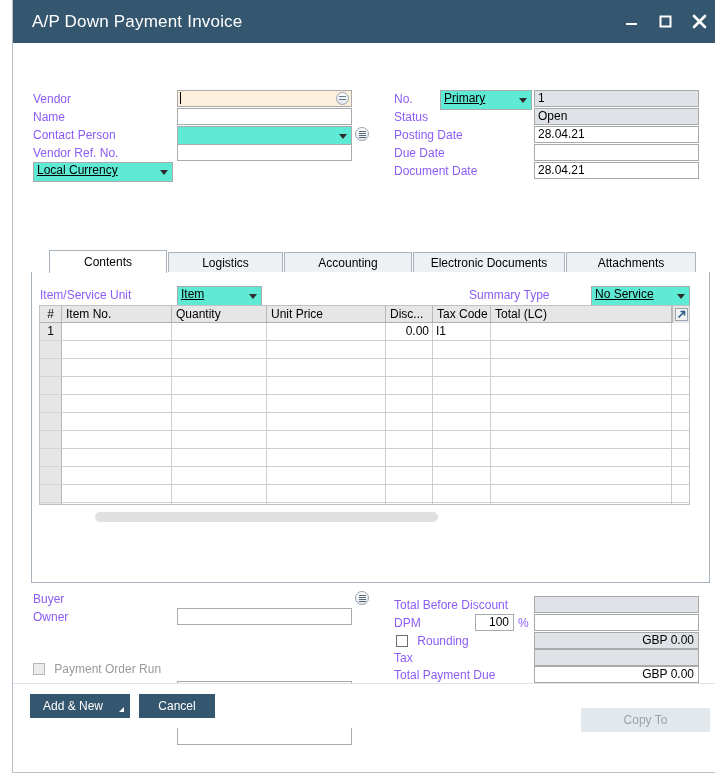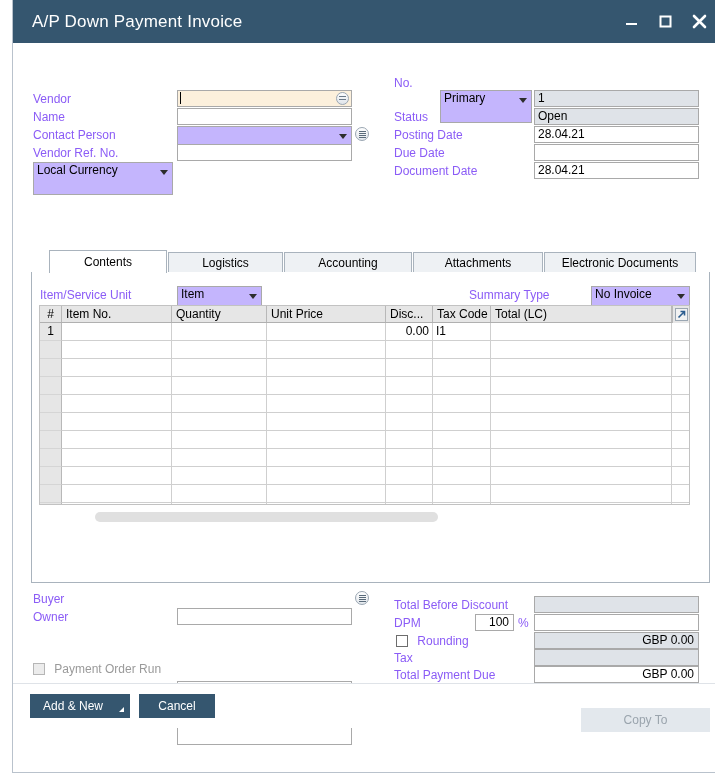--- a/index.html
+++ b/index.html
@@ -74,27 +74,28 @@
     white-space: nowrap;
   }
   .fld.ro { background: #dfe3e8; border-color: #a9a9a9; }
   .fld.vendor { background: #fcf0dc; }
   .fld.right { text-align: right; padding-right: 4px; }
 
   
   .dd {
     position: relative;
     border: 1px solid #a9a9a9;
-    background: #c4b5fd;
-    height: 33px;
+    background: #5eead4;
+    height: 20px;
     line-height: 15px;
     font-size: 12px;
     padding: 0 18px 0 3px;
     white-space: nowrap;
     overflow: hidden;
+    text-decoration: underline;
   }
   .dd::after {
     content: "";
     position: absolute;
     right: 4px; top: 7px;
     width: 0; height: 0;
     border-left: 4px solid transparent;
     border-right: 4px solid transparent;
     border-top: 5px solid #2d2d2d;
   }
@@ -342,51 +343,51 @@
     <div class="abs dd" style="left:164px; top:83px; width:175px;"></div>
     <div class="abs linkbtn" style="left:342px; top:84px;">
         <i></i>
       </div>
 
     <div class="abs lbl" style="left:20px; top:102px;">Vendor Ref. No.</div>
     <div class="abs fld" style="left:164px; top:101px; width:175px;"></div>
 
     <div class="abs dd" style="left:20px; top:119px; width:140px;">Local Currency</div>
 
-    <div class="abs lbl" style="left:381px; top:32px;">No.</div>
+    <div class="abs lbl" style="left:381px; top:48px;">No.</div>
     <div class="abs dd" style="left:427px; top:47px; width:92px;">Primary</div>
     <div class="abs fld ro" style="left:521px; top:47px; width:165px;">1</div>
 
     <div class="abs lbl" style="left:381px; top:66px;">Status</div>
     <div class="abs fld ro" style="left:521px; top:65px; width:165px;">Open</div>
 
     <div class="abs lbl" style="left:381px; top:84px;">Posting Date</div>
     <div class="abs fld" style="left:521px; top:83px; width:165px;">28.04.21</div>
 
     <div class="abs lbl" style="left:381px; top:102px;">Due Date</div>
     <div class="abs fld" style="left:521px; top:101px; width:165px;"></div>
 
     <div class="abs lbl" style="left:381px; top:120px;">Document Date</div>
     <div class="abs fld" style="left:521px; top:119px; width:165px;">28.04.21</div>
 
     <div id="tabstrip">
       <div class="tab active" style="width:118px; margin-left:18px;">Contents</div>
       <div class="tab" style="width:115px;">Logistics</div>
       <div class="tab" style="width:128px;">Accounting</div>
+      <div class="tab" style="width:152px;">Electronic Documents</div>
       <div class="tab" style="width:130px;">Attachments</div>
-      <div class="tab" style="width:152px;">Electronic Documents</div>
     </div>
 
     <div id="tabpanel">
 
       <div class="abs lbl" style="left:8px; top:15px;">Item/Service Unit</div>
       <div class="abs dd" style="left:145px; top:14px; width:85px;">Item</div>
 
       <div class="abs lbl" style="left:437px; top:15px;">Summary Type</div>
-      <div class="abs dd" style="left:559px; top:14px; width:99px;">No Invoice</div>
+      <div class="abs dd" style="left:559px; top:14px; width:99px;">No Service</div>
 
       <div id="grid">
         <div id="gridhead">
           <div class="gh c-idx" style="text-align:center;">#</div>
           <div class="gh c-item">Item No.</div>
           <div class="gh c-qty">Quantity</div>
           <div class="gh c-unit">Unit Price</div>
           <div class="gh c-disc">Disc...</div>
           <div class="gh c-tax">Tax Code</div>
           <div class="gh c-tot">Total (LC)</div>

